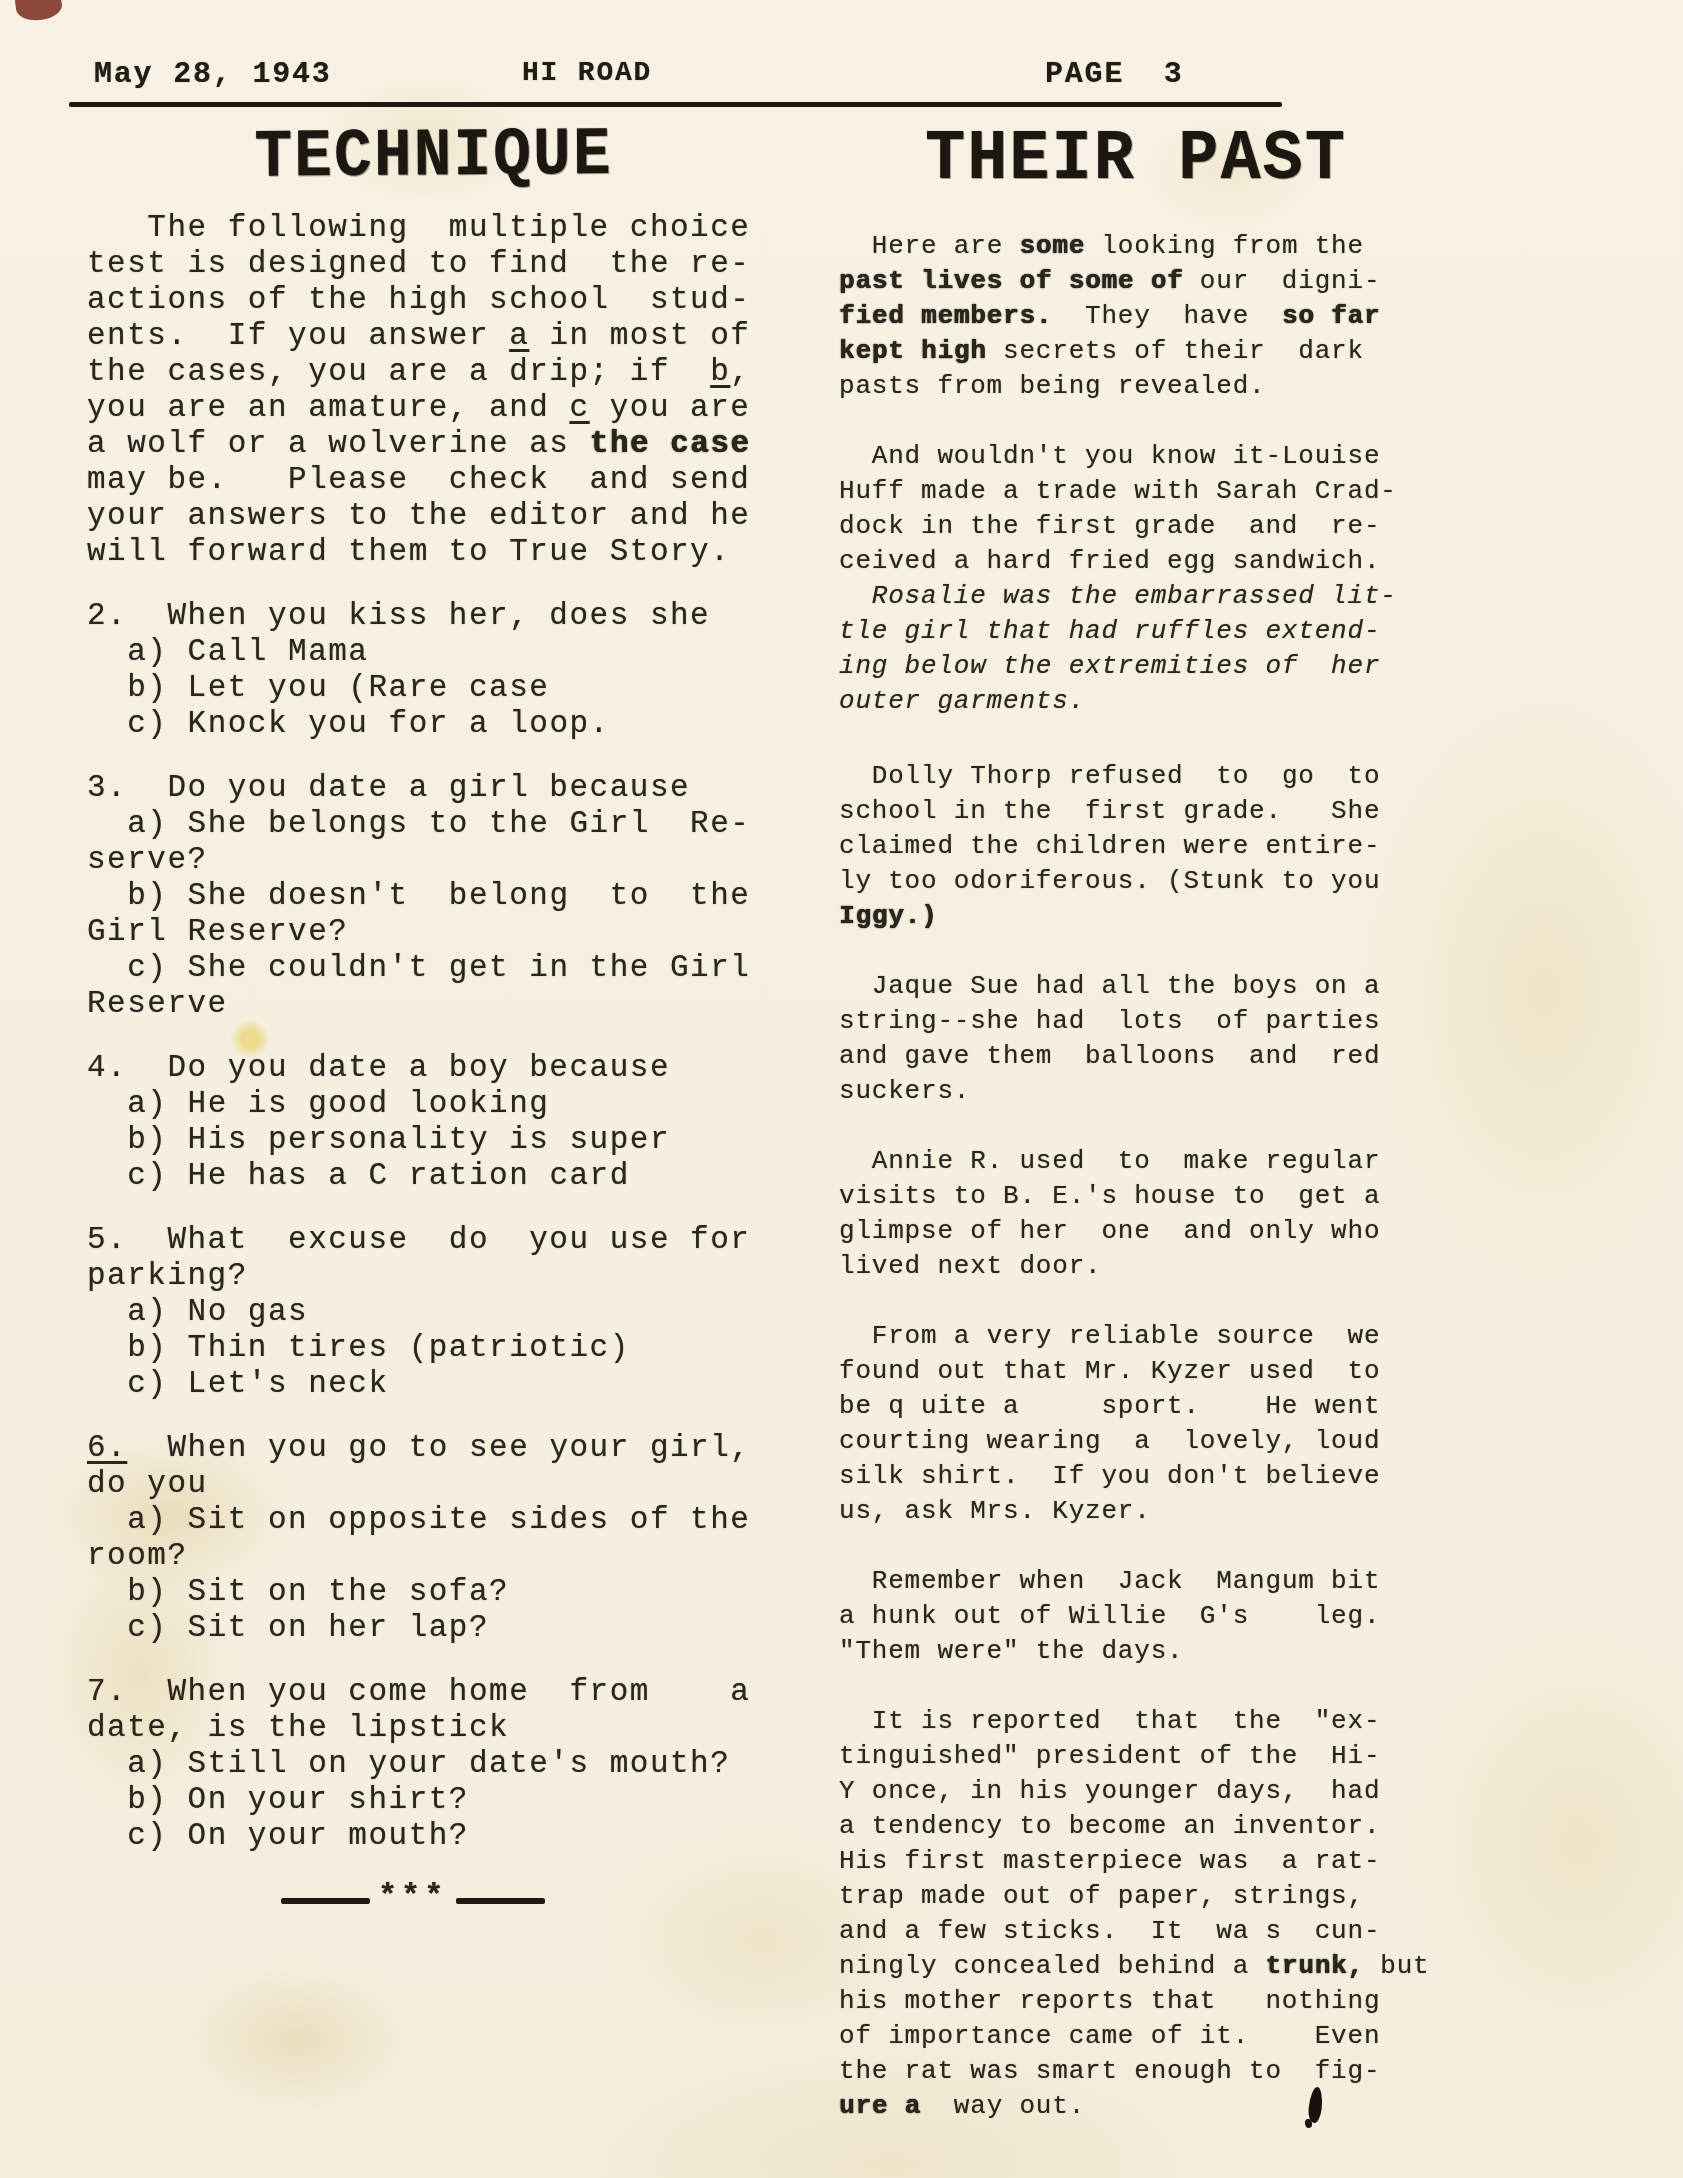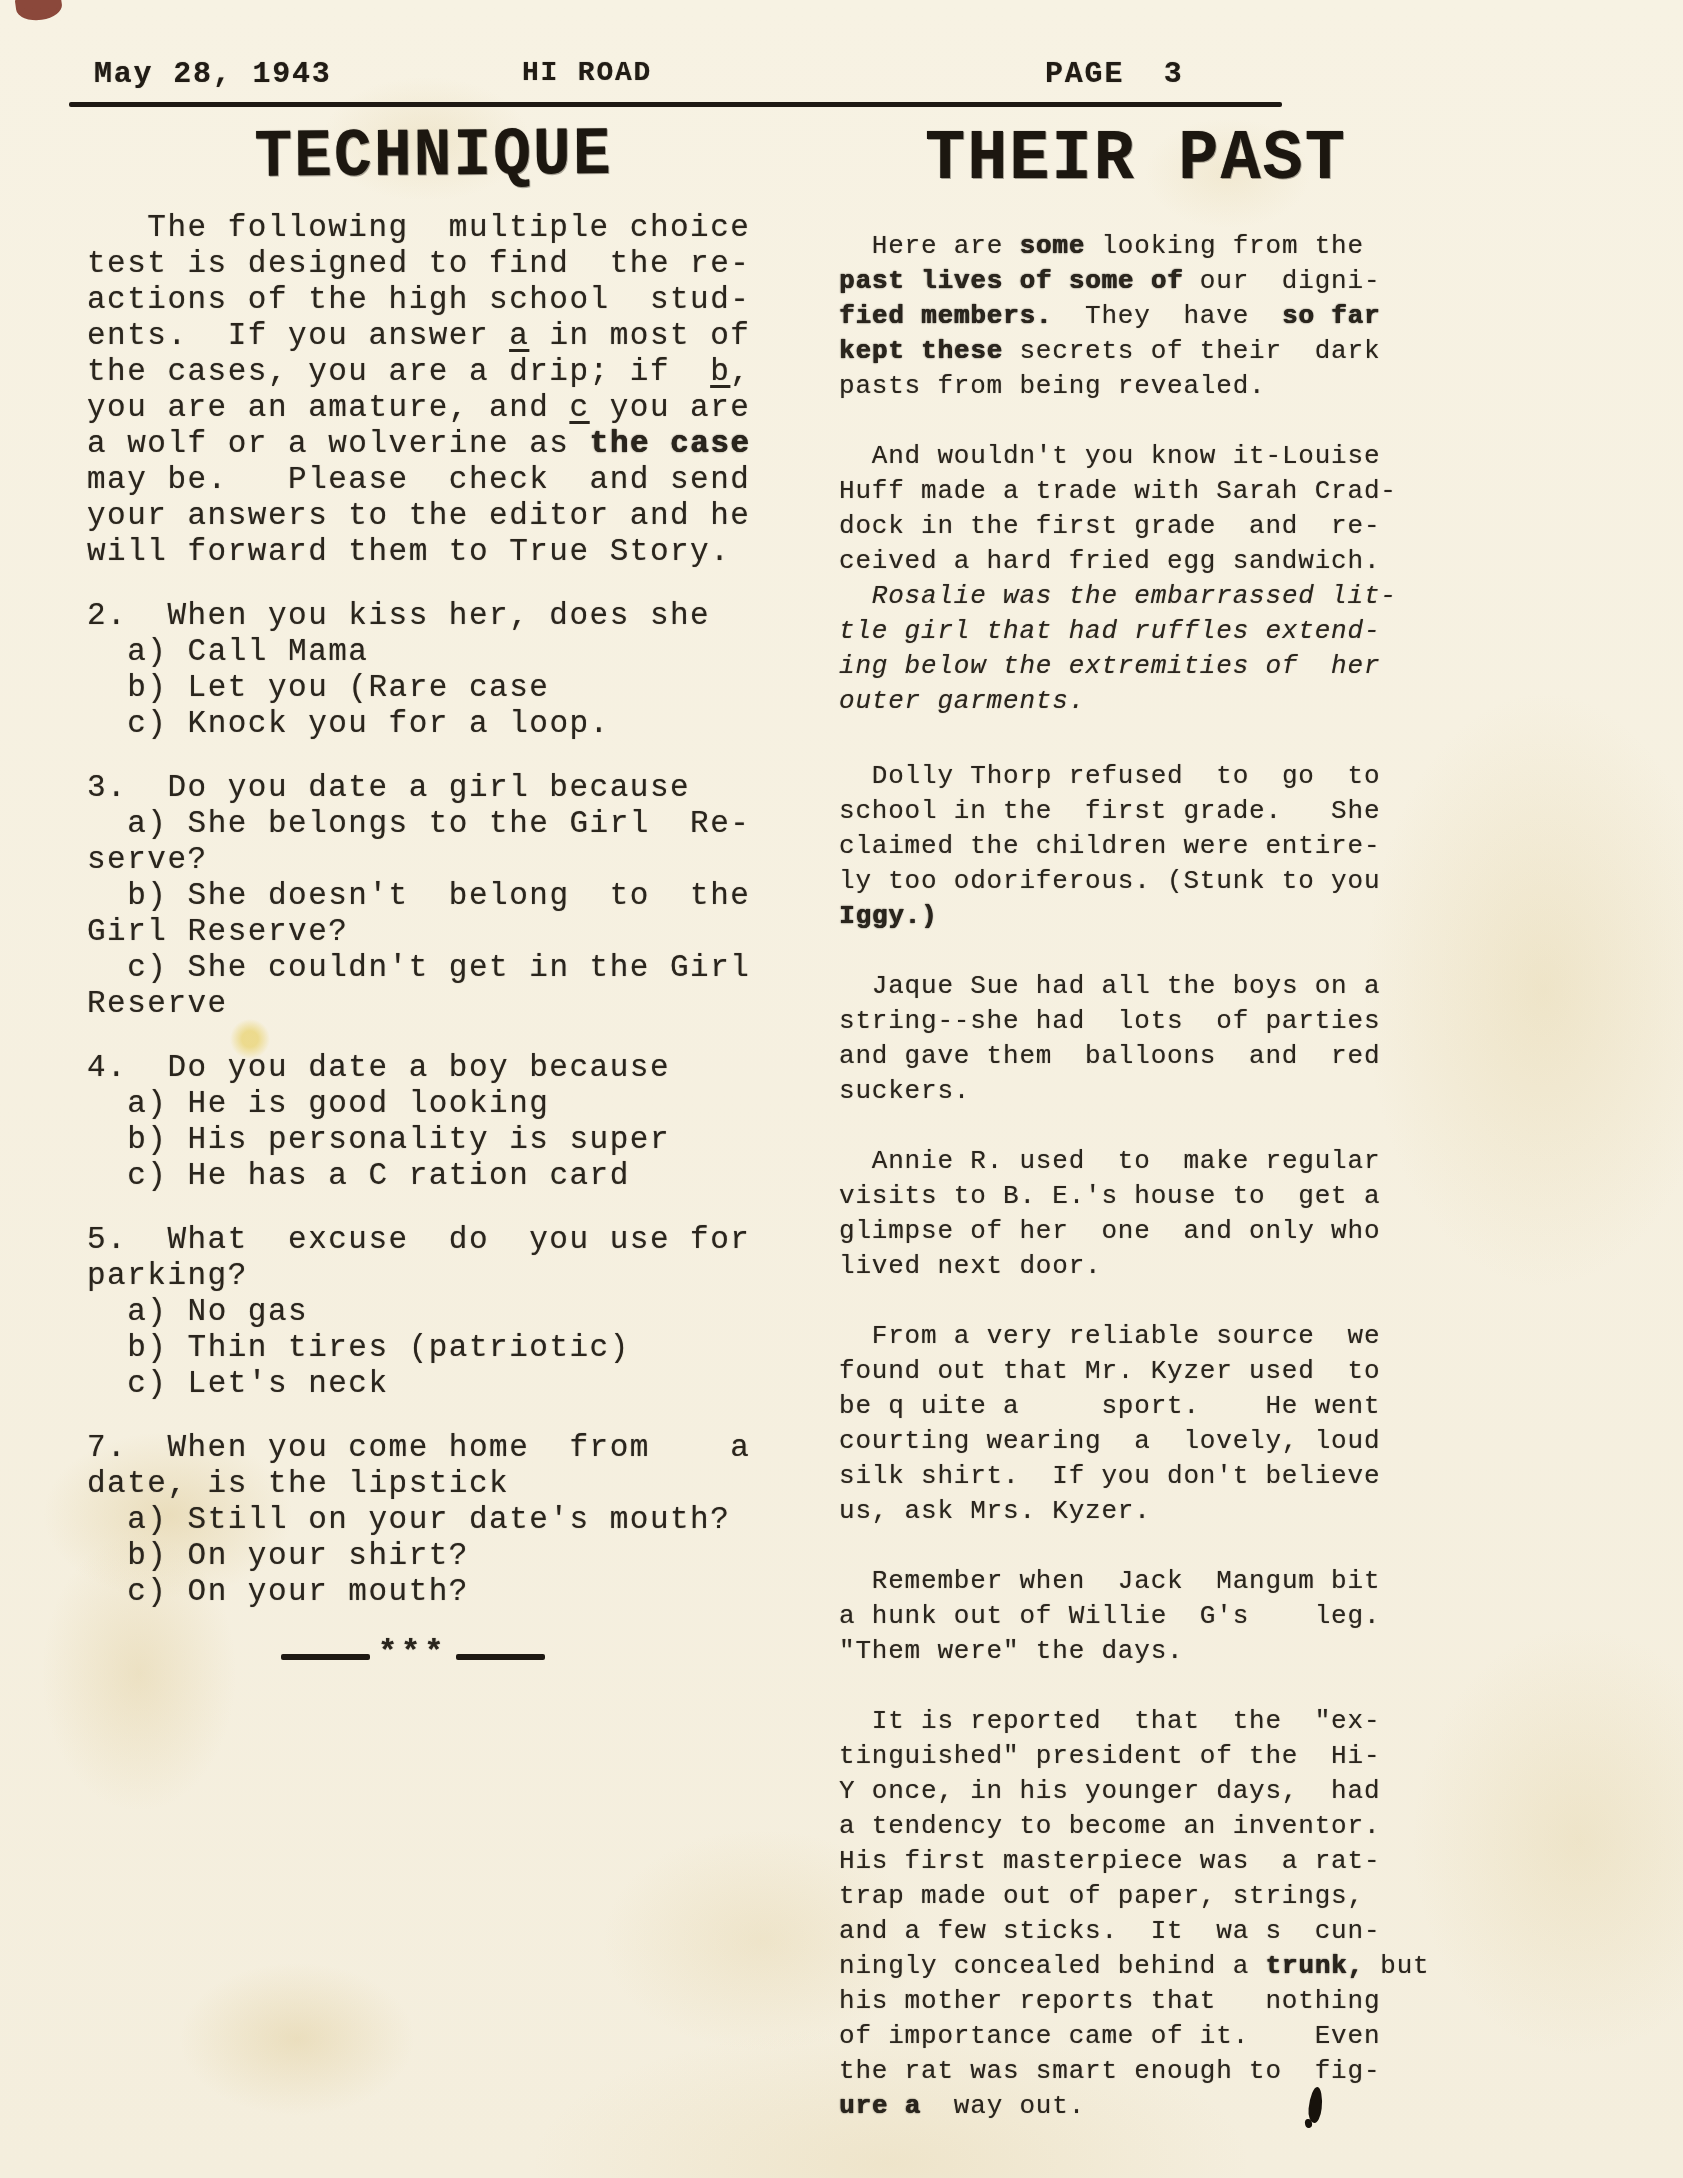--- a/index.html
+++ b/index.html
@@ -91,38 +91,44 @@
 Reserve</span></p>
       <p class="body"><span>4.  Do you date a boy because
   a) He is good looking
   b) His personality is super
   c) He has a C ration card</span></p>
       <p class="body"><span>5.  What  excuse  do  you use for
 parking?
   a) No gas
   b) Thin tires (patriotic)
   c) Let's neck</span></p>
+      <p class="body"><span class="uu">6.</span><span>  When you go to see your girl,
+do you
+  a) Sit on opposite sides of the
+room?
+  b) Sit on the sofa?
+  c) Sit on her lap?</span></p>
       <p class="body"><span>7.  When you come home  from    a
 date, is the lipstick
   a) Still on your date's mouth?
   b) On your shirt?
   c) On your mouth?</span></p>
       <div class="divider">
         <span class="dline"></span>
         <span class="stars">***</span>
         <span class="dline"></span>
       </div>
     </section>
 
     <section class="col-right">
       <h1 class="t-right">THEIR PAST</h1>
       <p class="body"><span>  Here are </span><span class="bb">some</span><span> looking from the
 </span><span class="bb">past lives of some of</span><span> our  digni-
 </span><span class="bb">fied members.</span><span>  They  have  </span><span class="bb">so far</span><span>
-</span><span class="bb">kept these</span><span> secrets of their  dark
+</span><span class="bb">kept high</span><span> secrets of their  dark
 pasts from being revealed.</span></p>
       <p class="body p-tight"><span>  And wouldn't you know it-Louise
 Huff made a trade with Sarah Crad-
 dock in the first grade  and  re-
 ceived a hard fried egg sandwich.</span></p>
       <p class="body p-wide"><span>  Rosalie was the embarrassed lit-
 tle girl that had ruffles extend-
 ing below the extremities of  her
 outer garments.</span></p>
       <p class="body"><span>  Dolly Thorp refused  to  go  to

